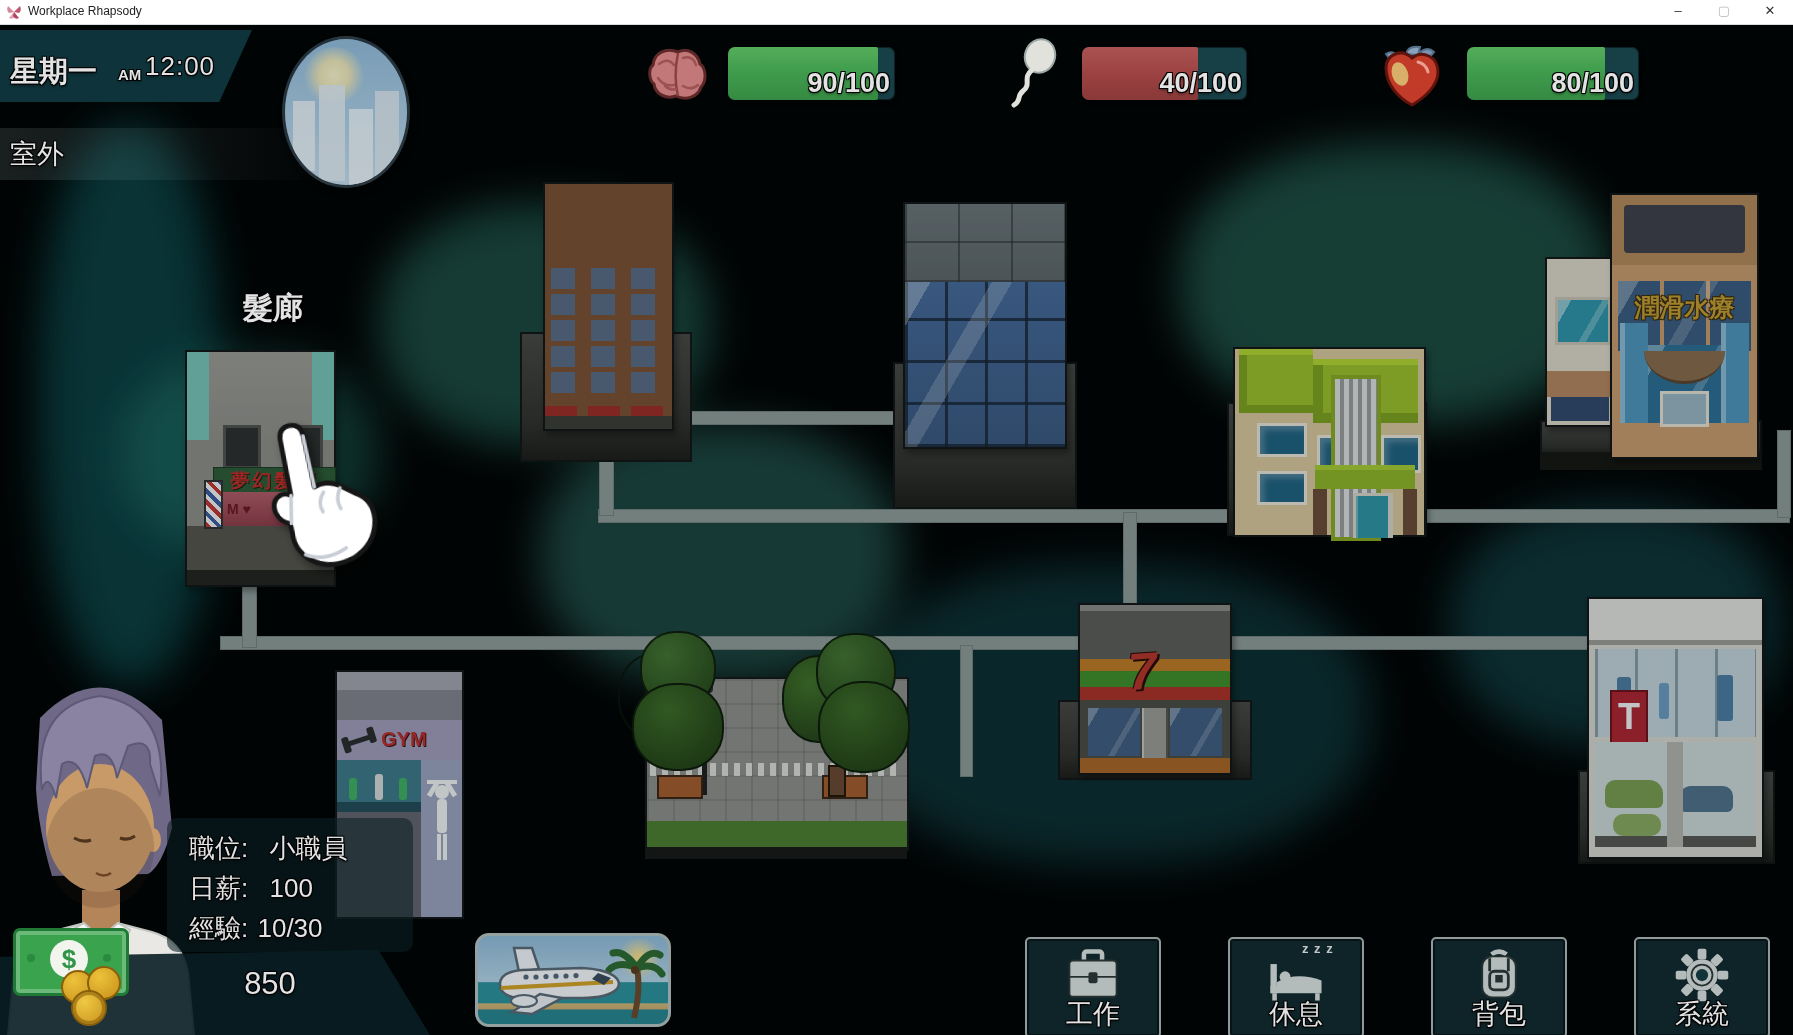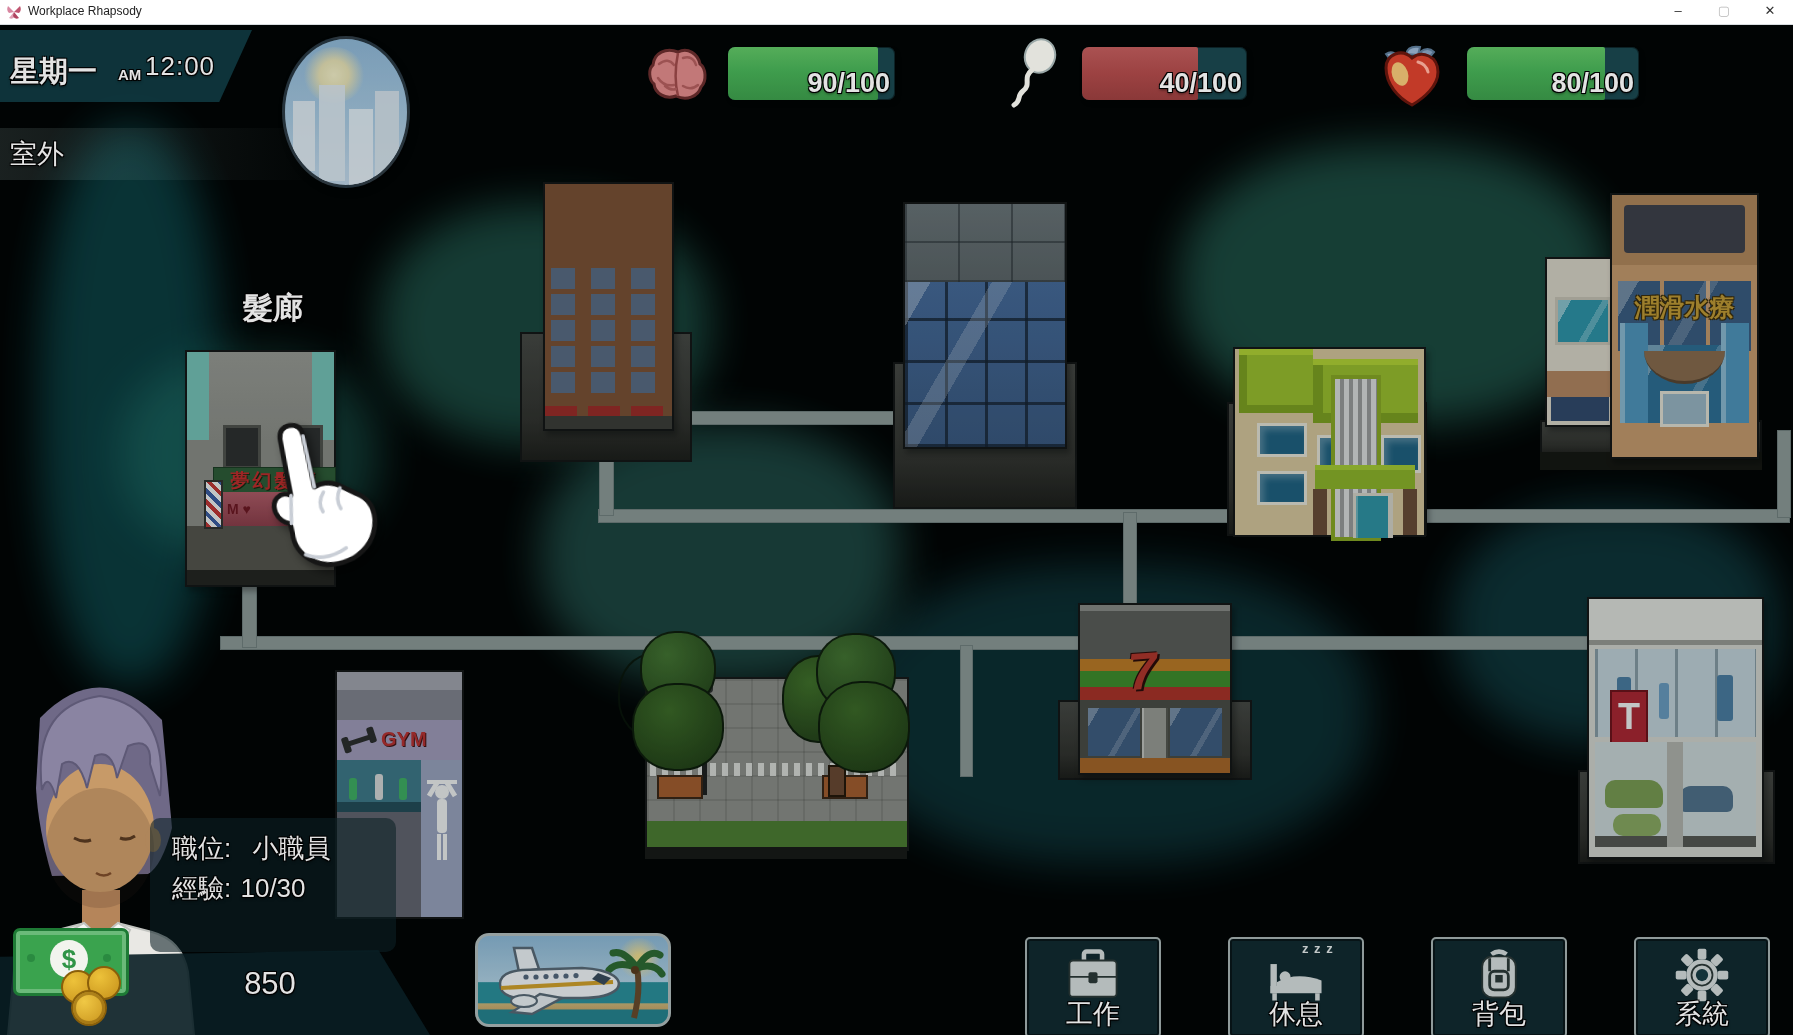--- a/index.html
+++ b/index.html
@@ -301,24 +301,28 @@
   <path d="M74,170 q9,5 17,2 M120,170 q8,3 15,-2" stroke="#54371e" stroke-width="3" fill="none"></path>
   <path d="M96,205 q8,5 15,0" stroke="#7a4a28" stroke-width="2.5" fill="none"></path>
   <path d="M42,122 Q32,38 100,28 Q170,38 160,128 L150,96 Q152,68 128,78 L117,110 Q112,80 95,88 L87,120 Q78,86 62,96 L56,130 Q48,102 42,122 Z" fill="#8a84a2" stroke="#5e5976" stroke-width="2"></path>
   <ellipse cx="153" cy="172" rx="8" ry="12" fill="#c79a68"></ellipse>
   <path d="M8,367 L14,302 Q20,272 50,264 L84,255 L100,270 L118,255 L152,264 Q182,272 188,304 L194,367 Z" fill="#e9e8e4" stroke="#c2c4c0" stroke-width="2"></path>
   <path d="M84,255 L100,270 L86,290 L72,262 Z" fill="#f6f6f4" stroke="#c2c4c0" stroke-width="2"></path>
   <path d="M118,255 L100,270 L116,290 L130,262 Z" fill="#f6f6f4" stroke="#c2c4c0" stroke-width="2"></path>
   <ellipse cx="100" cy="180" rx="54" ry="60" fill="rgba(50,32,22,.16)"></ellipse>
 </svg>
 
-<div class="abs panel-dark" style="left:150px;top:818px;width:246px;height:134px;z-index:6;padding:10px 0 0 22px;box-sizing:border-box;">
+<div class="abs panel-dark" style="left:167px;top:818px;width:246px;height:134px;z-index:6;padding:10px 0 0 22px;box-sizing:border-box;">
   <div style="font-size:26px;line-height:40px;" class="outl">
     <span>職位:</span>
     <span style="margin-left:14px;">小職員</span>
+  </div>
+  <div style="font-size:26px;line-height:40px;" class="outl">
+    <span>日薪:</span>
+    <span style="margin-left:14px;">100</span>
   </div>
   <div style="font-size:26px;line-height:40px;" class="outl">
     <span>經驗:</span>
     <span style="margin-left:2px;">10/30</span>
   </div>
 </div>
 
 <div id="moneybanner" class="abs"></div>
 <div class="abs outl" style="left:190px;top:966px;width:160px;text-align:center;font-size:31px;z-index:7;">850</div>
 <div class="abs" style="left:13px;top:928px;width:120px;height:105px;z-index:7;">

